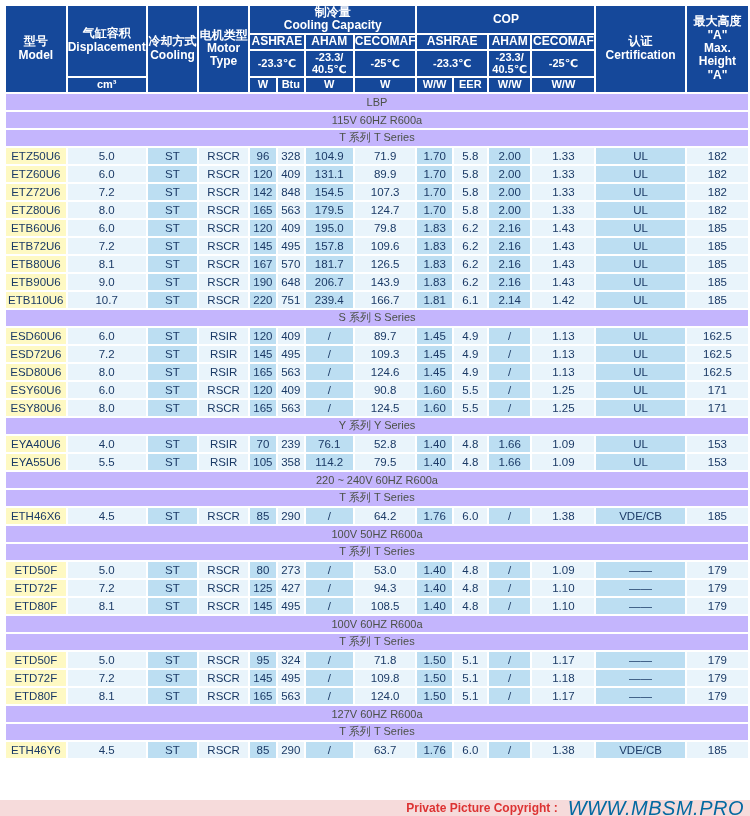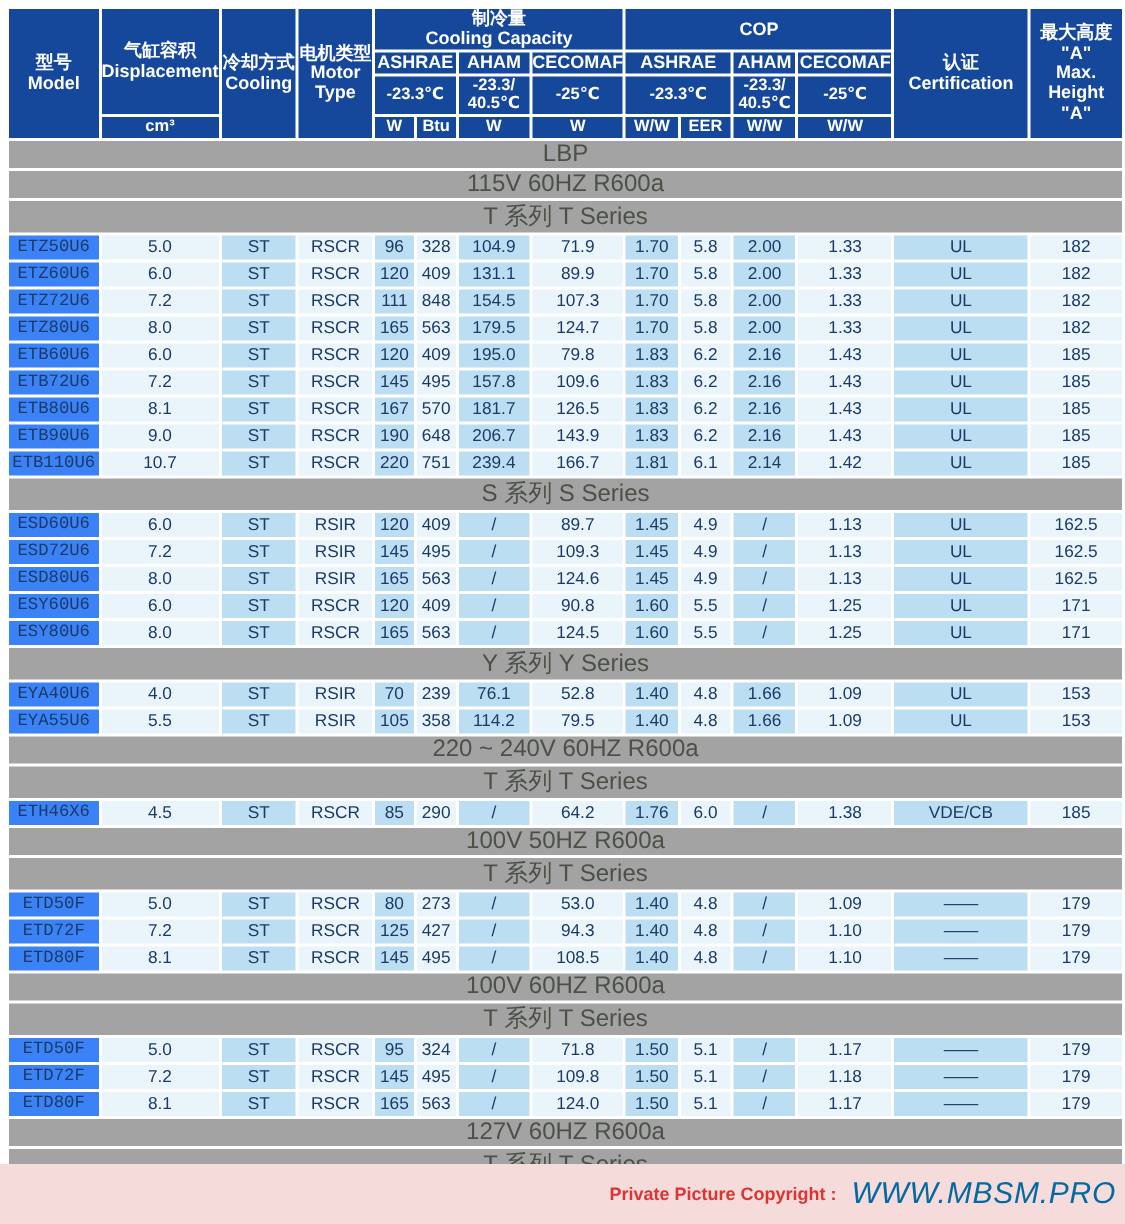--- a/index.html
+++ b/index.html
@@ -14,32 +14,32 @@
     table-layout:fixed;
   }
   th {
     background:#15489a; color:#ffffff; font-weight:bold;
     font-size:12px; line-height:1.12; text-align:center;
     padding:0; white-space:pre-line; vertical-align:middle;
   }
   th.small { font-size:11px; }
   td { padding:0; vertical-align:middle; }
   td.section {
-    background:#a3a3a3; color:#4b5147; text-align:center;
-    font-size:16px; height:16px;
+    background:#c4b5fd; color:#4b5147; text-align:center;
+    font-size:11px; height:16px;
   }
   td.cell {
     text-align:center; font-size:11.5px; color:#1b3a66; height:16px;
     overflow:hidden;
   }
   td.light { background:#e9f4fb; }
   td.mid   { background:#bcdef2; }
-  td.model { background:#3b82f6;font-family:Liberation Mono, monospace; }
+  td.model { background:#fef9c3; }
   .footer-band {
-    position:absolute; left:0; bottom:0; width:750px; height:40px;
+    position:absolute; left:0; bottom:0; width:750px; height:16px;
     background:#f6dbdb;
     display:flex; align-items:center; justify-content:flex-end;
     gap:10px; padding-right:6px; box-sizing:border-box;
   }
   .copyright-red  { color:#dd3333; font-size:12px; font-weight:bold; }
   .site-gray      { color:#0369a1; font-size:20px; letter-spacing:0.5px;font-style:italic; }
 </style>
 </head>
 <body>
 
@@ -152,21 +152,21 @@
         <td class="cell mid">2.00</td>
         <td class="cell light">1.33</td>
         <td class="cell mid">UL</td>
         <td class="cell light">182</td>
       </tr>
       <tr>
         <td class="cell model">ETZ72U6</td>
         <td class="cell light">7.2</td>
         <td class="cell mid">ST</td>
         <td class="cell light">RSCR</td>
-        <td class="cell mid">111</td>
+        <td class="cell mid">142</td>
         <td class="cell light">848</td>
         <td class="cell mid">154.5</td>
         <td class="cell light">107.3</td>
         <td class="cell mid">1.70</td>
         <td class="cell light">5.8</td>
         <td class="cell mid">2.00</td>
         <td class="cell light">1.33</td>
         <td class="cell mid">UL</td>
         <td class="cell light">182</td>
       </tr>

